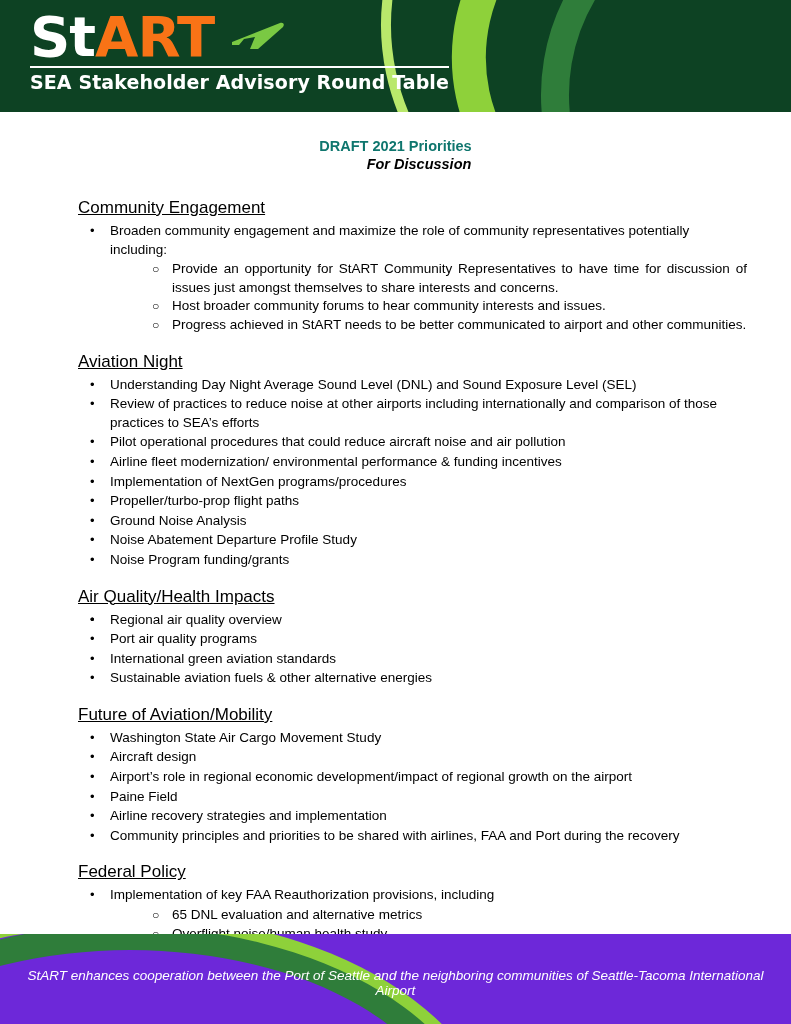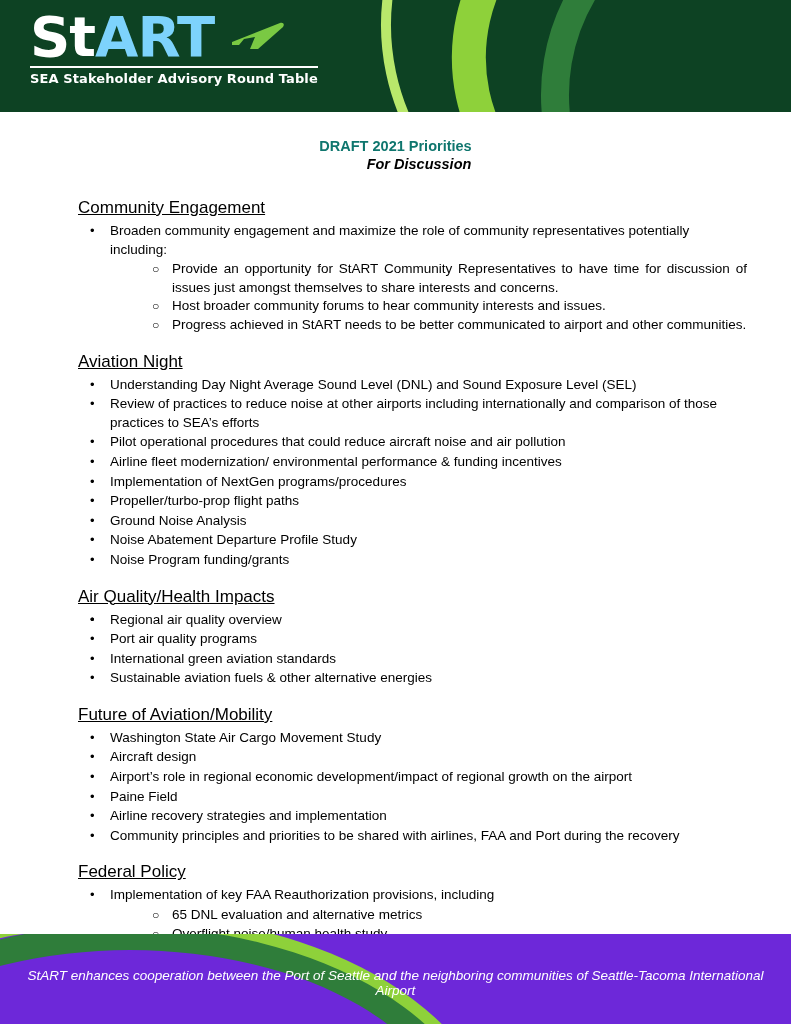--- a/index.html
+++ b/index.html
@@ -68,29 +68,29 @@
     align-items: center;
   }
   .logo-text {
     font-family: "DejaVu Sans", sans-serif;
     font-weight: bold;
     font-size: 56px;
     line-height: 58px;
     color: #ffffff;
     letter-spacing: -1px;
   }
-  .logo-text .accent { color: #7dd3fc; }
+  .logo-text .accent { color: #f97316; }
   .plane-icon {
     margin-left: 14px;
     margin-top: 2px;
   }
   .logo-sub {
     font-family: "DejaVu Sans", sans-serif;
     font-weight: bold;
-    font-size: 13px;
+    font-size: 19px;
     color: #ffffff;
     letter-spacing: 0.1px;
     border-top: 2px solid #ffffff;
     padding-top: 3px;
     margin-top: 0px;
     display: inline-block;
   }
 
   
   .doc {

